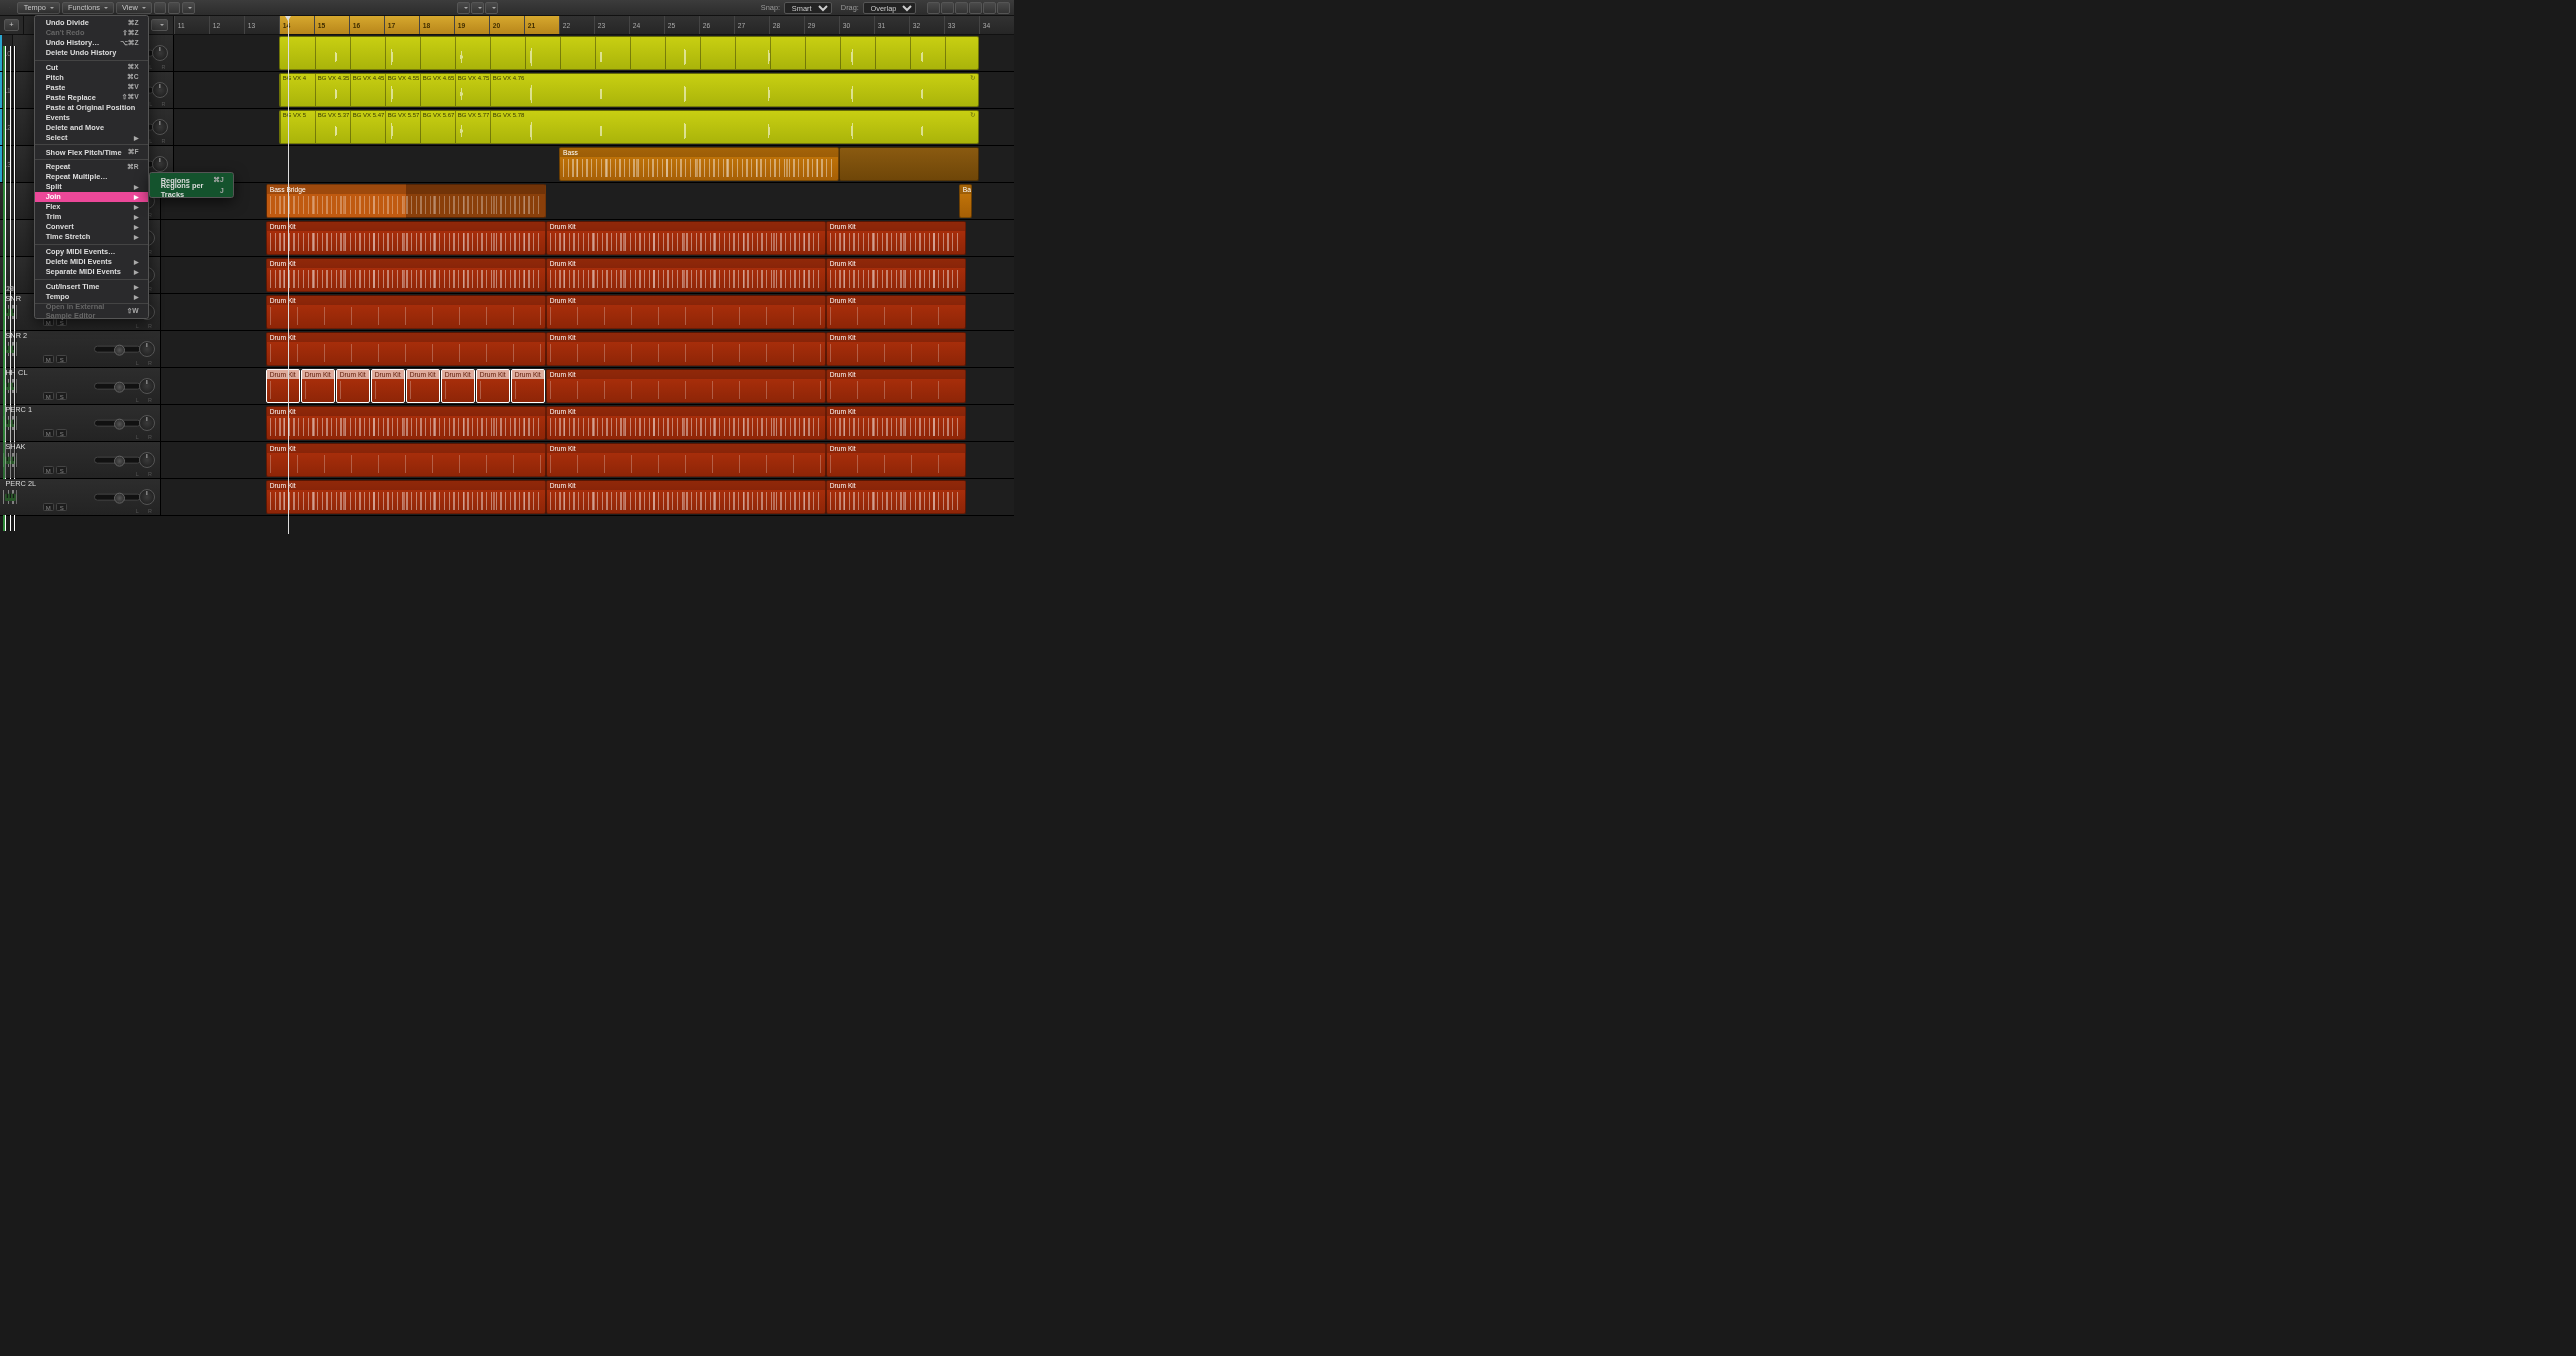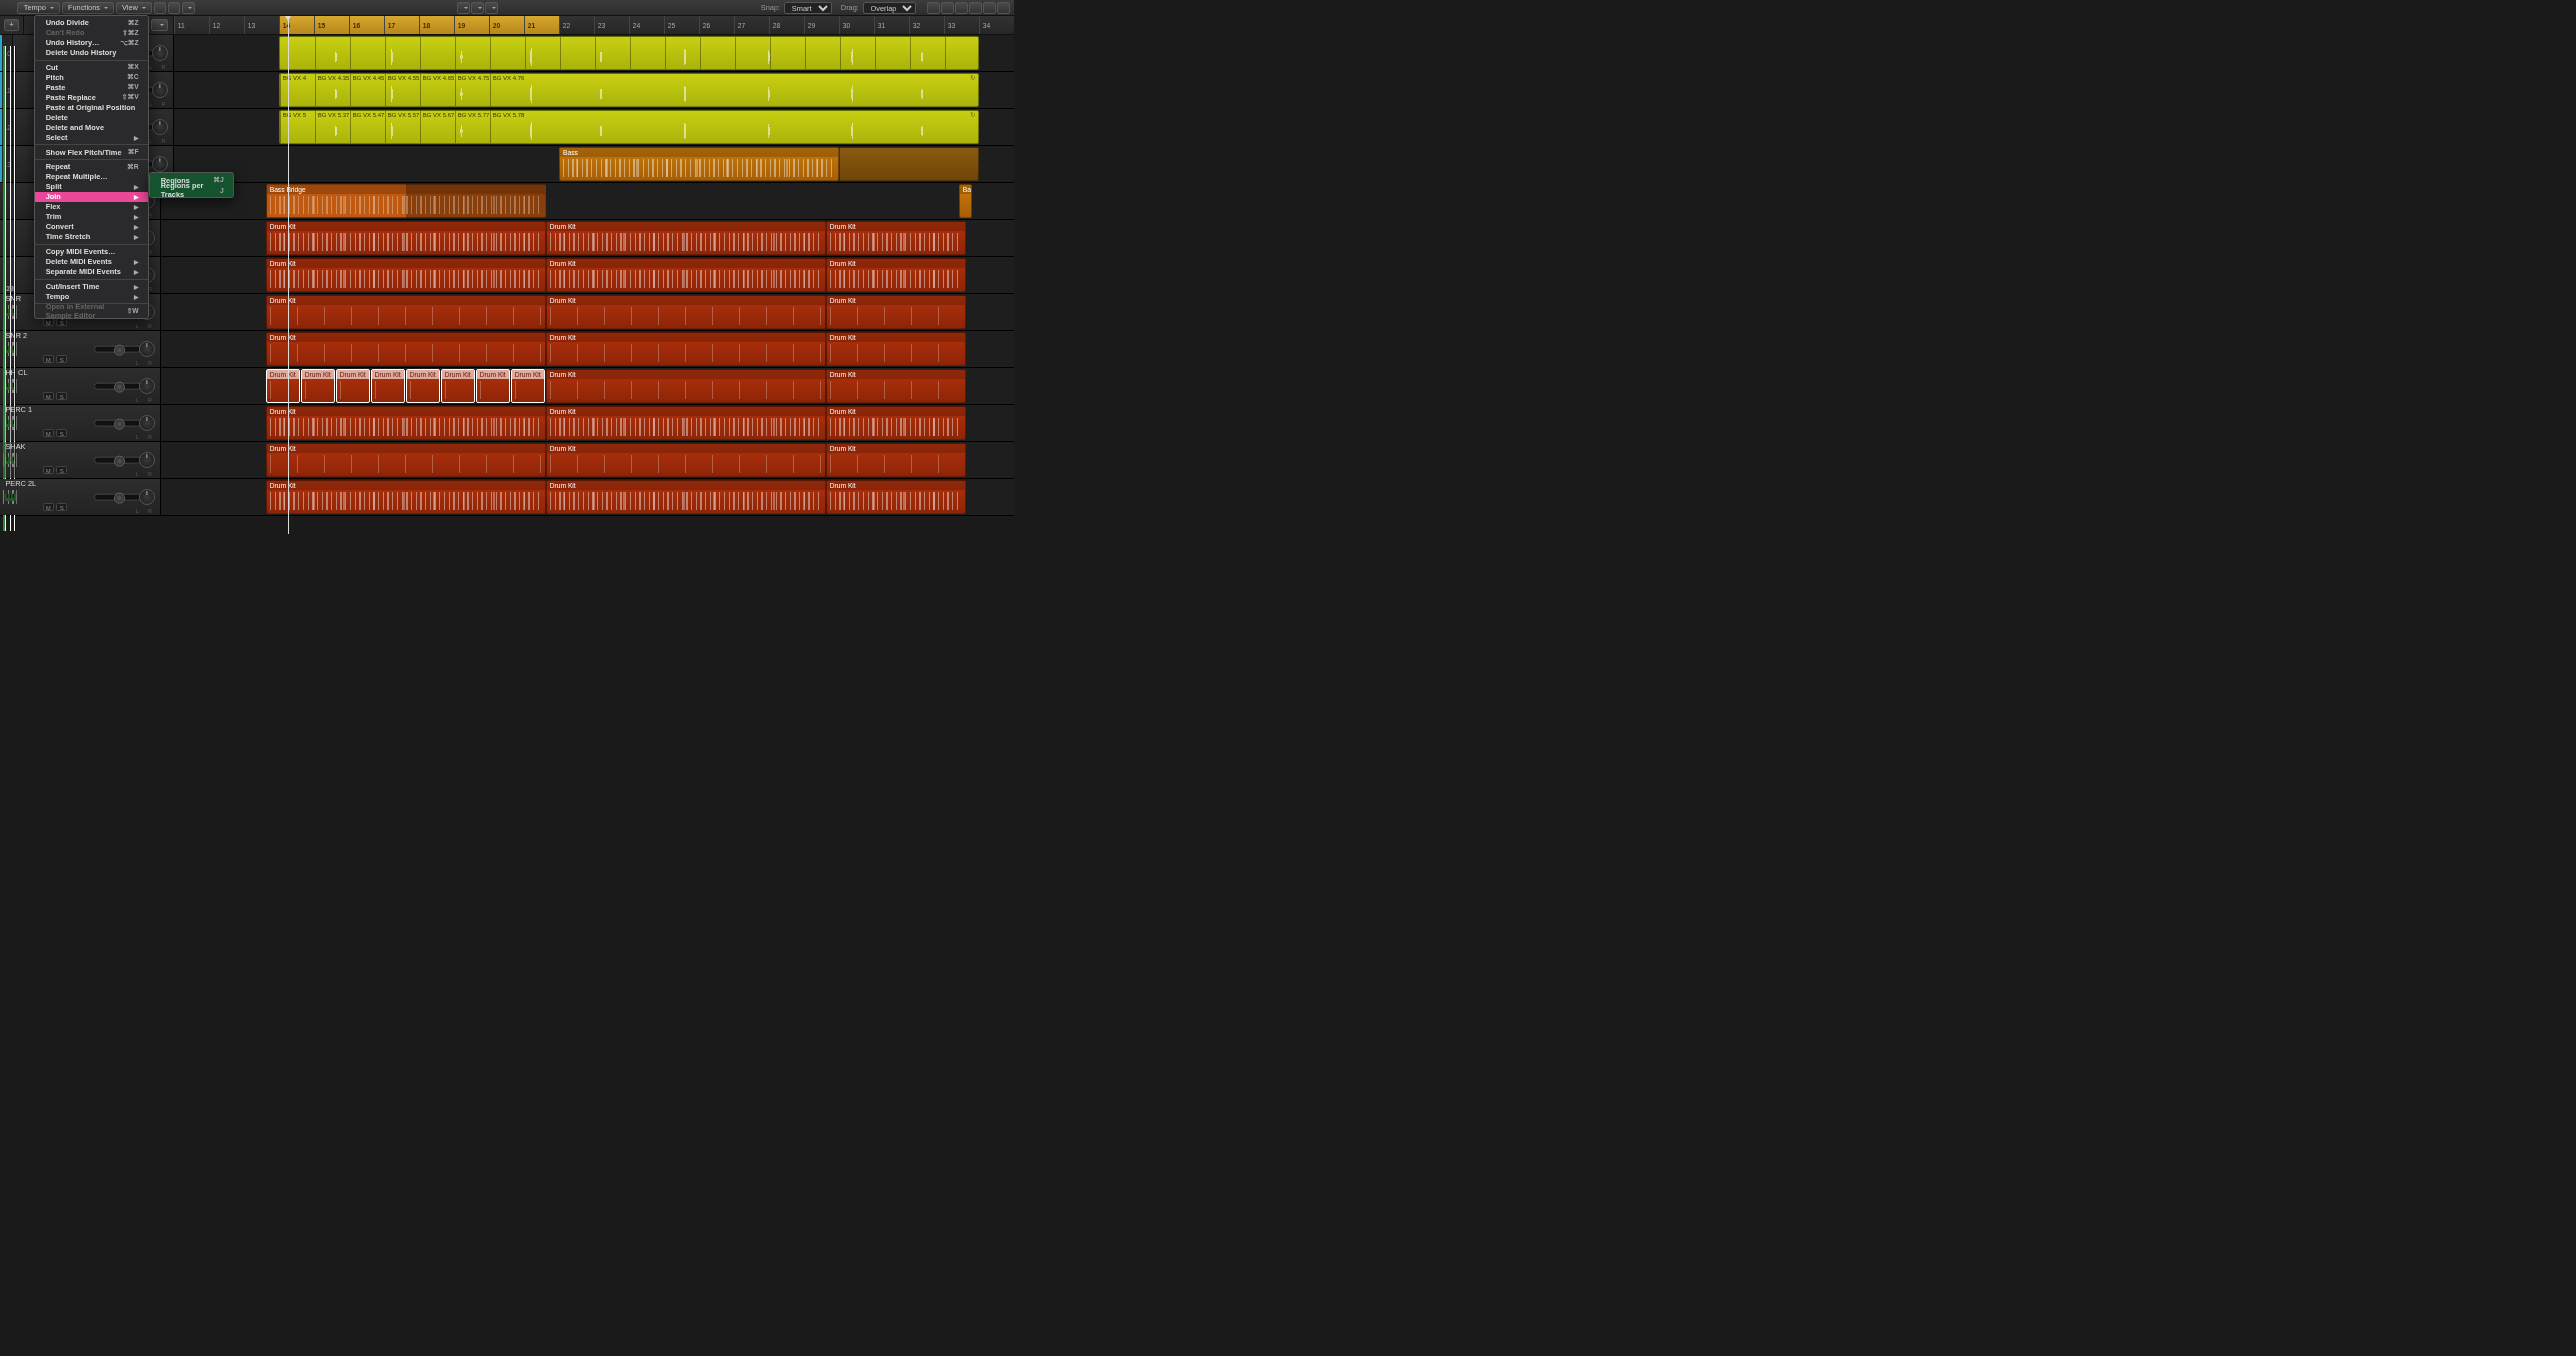--- a/index.html
+++ b/index.html
@@ -728,21 +728,21 @@
     </div>
     <div class="mi">
       <span>Paste Replace</span>
       <span class="sc">⇧⌘V</span>
     </div>
     <div class="mi">
       <span>Paste at Original Position</span>
       <span></span>
     </div>
     <div class="mi">
-      <span>Delete</span>
+      <span>Events</span>
       <span></span>
     </div>
     <div class="mi">
       <span>Delete and Move</span>
       <span></span>
     </div>
     <div class="mi">
       <span>Select</span>
       <span class="subarr">▶</span>
     </div>

